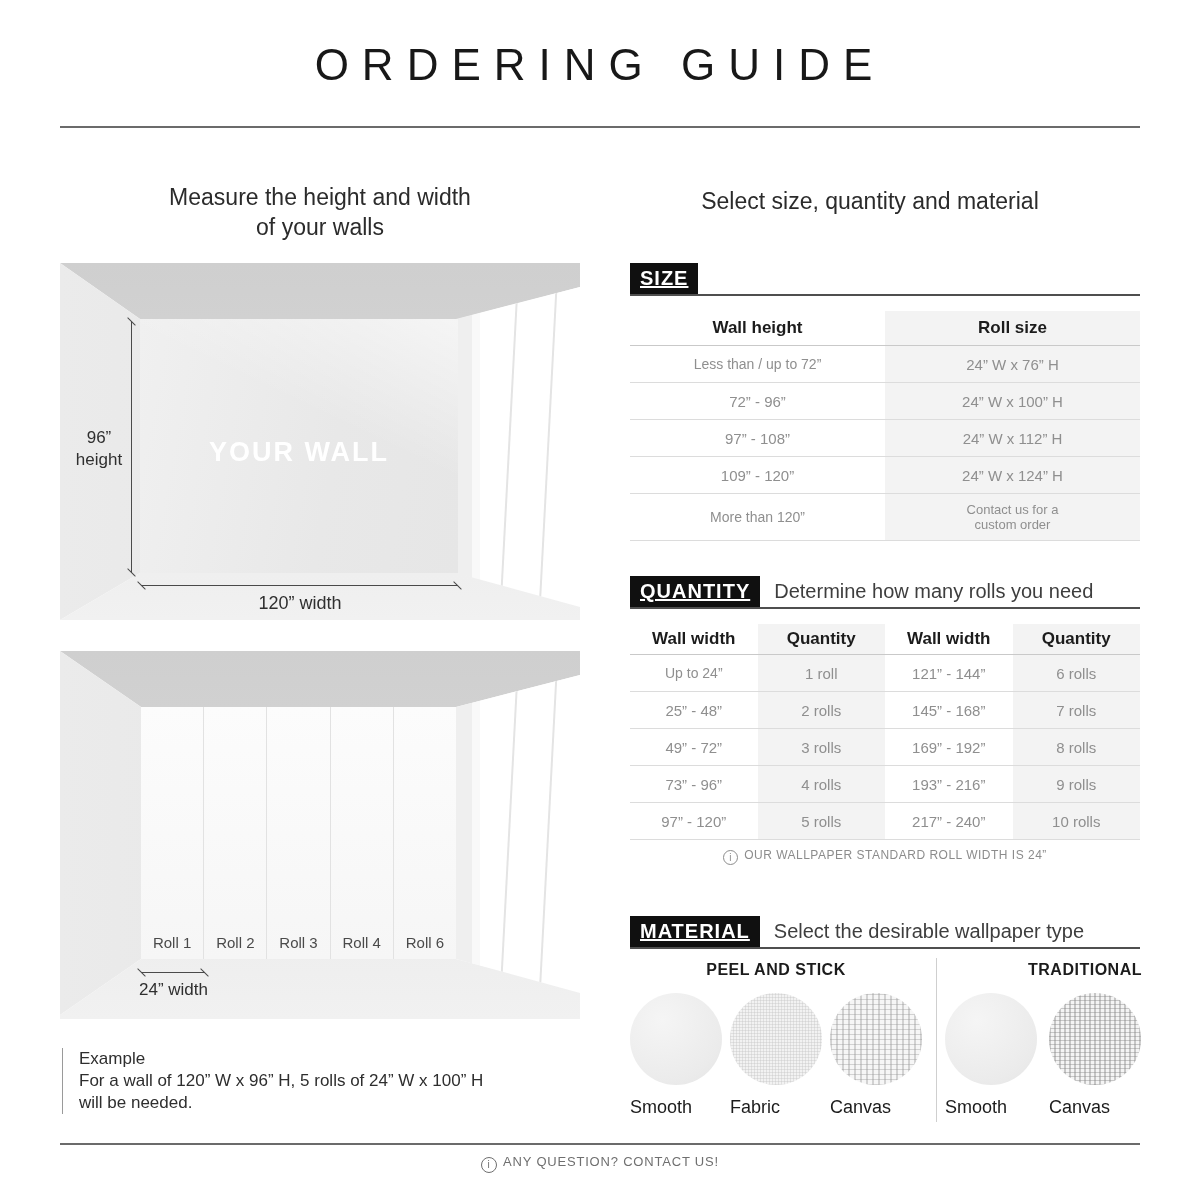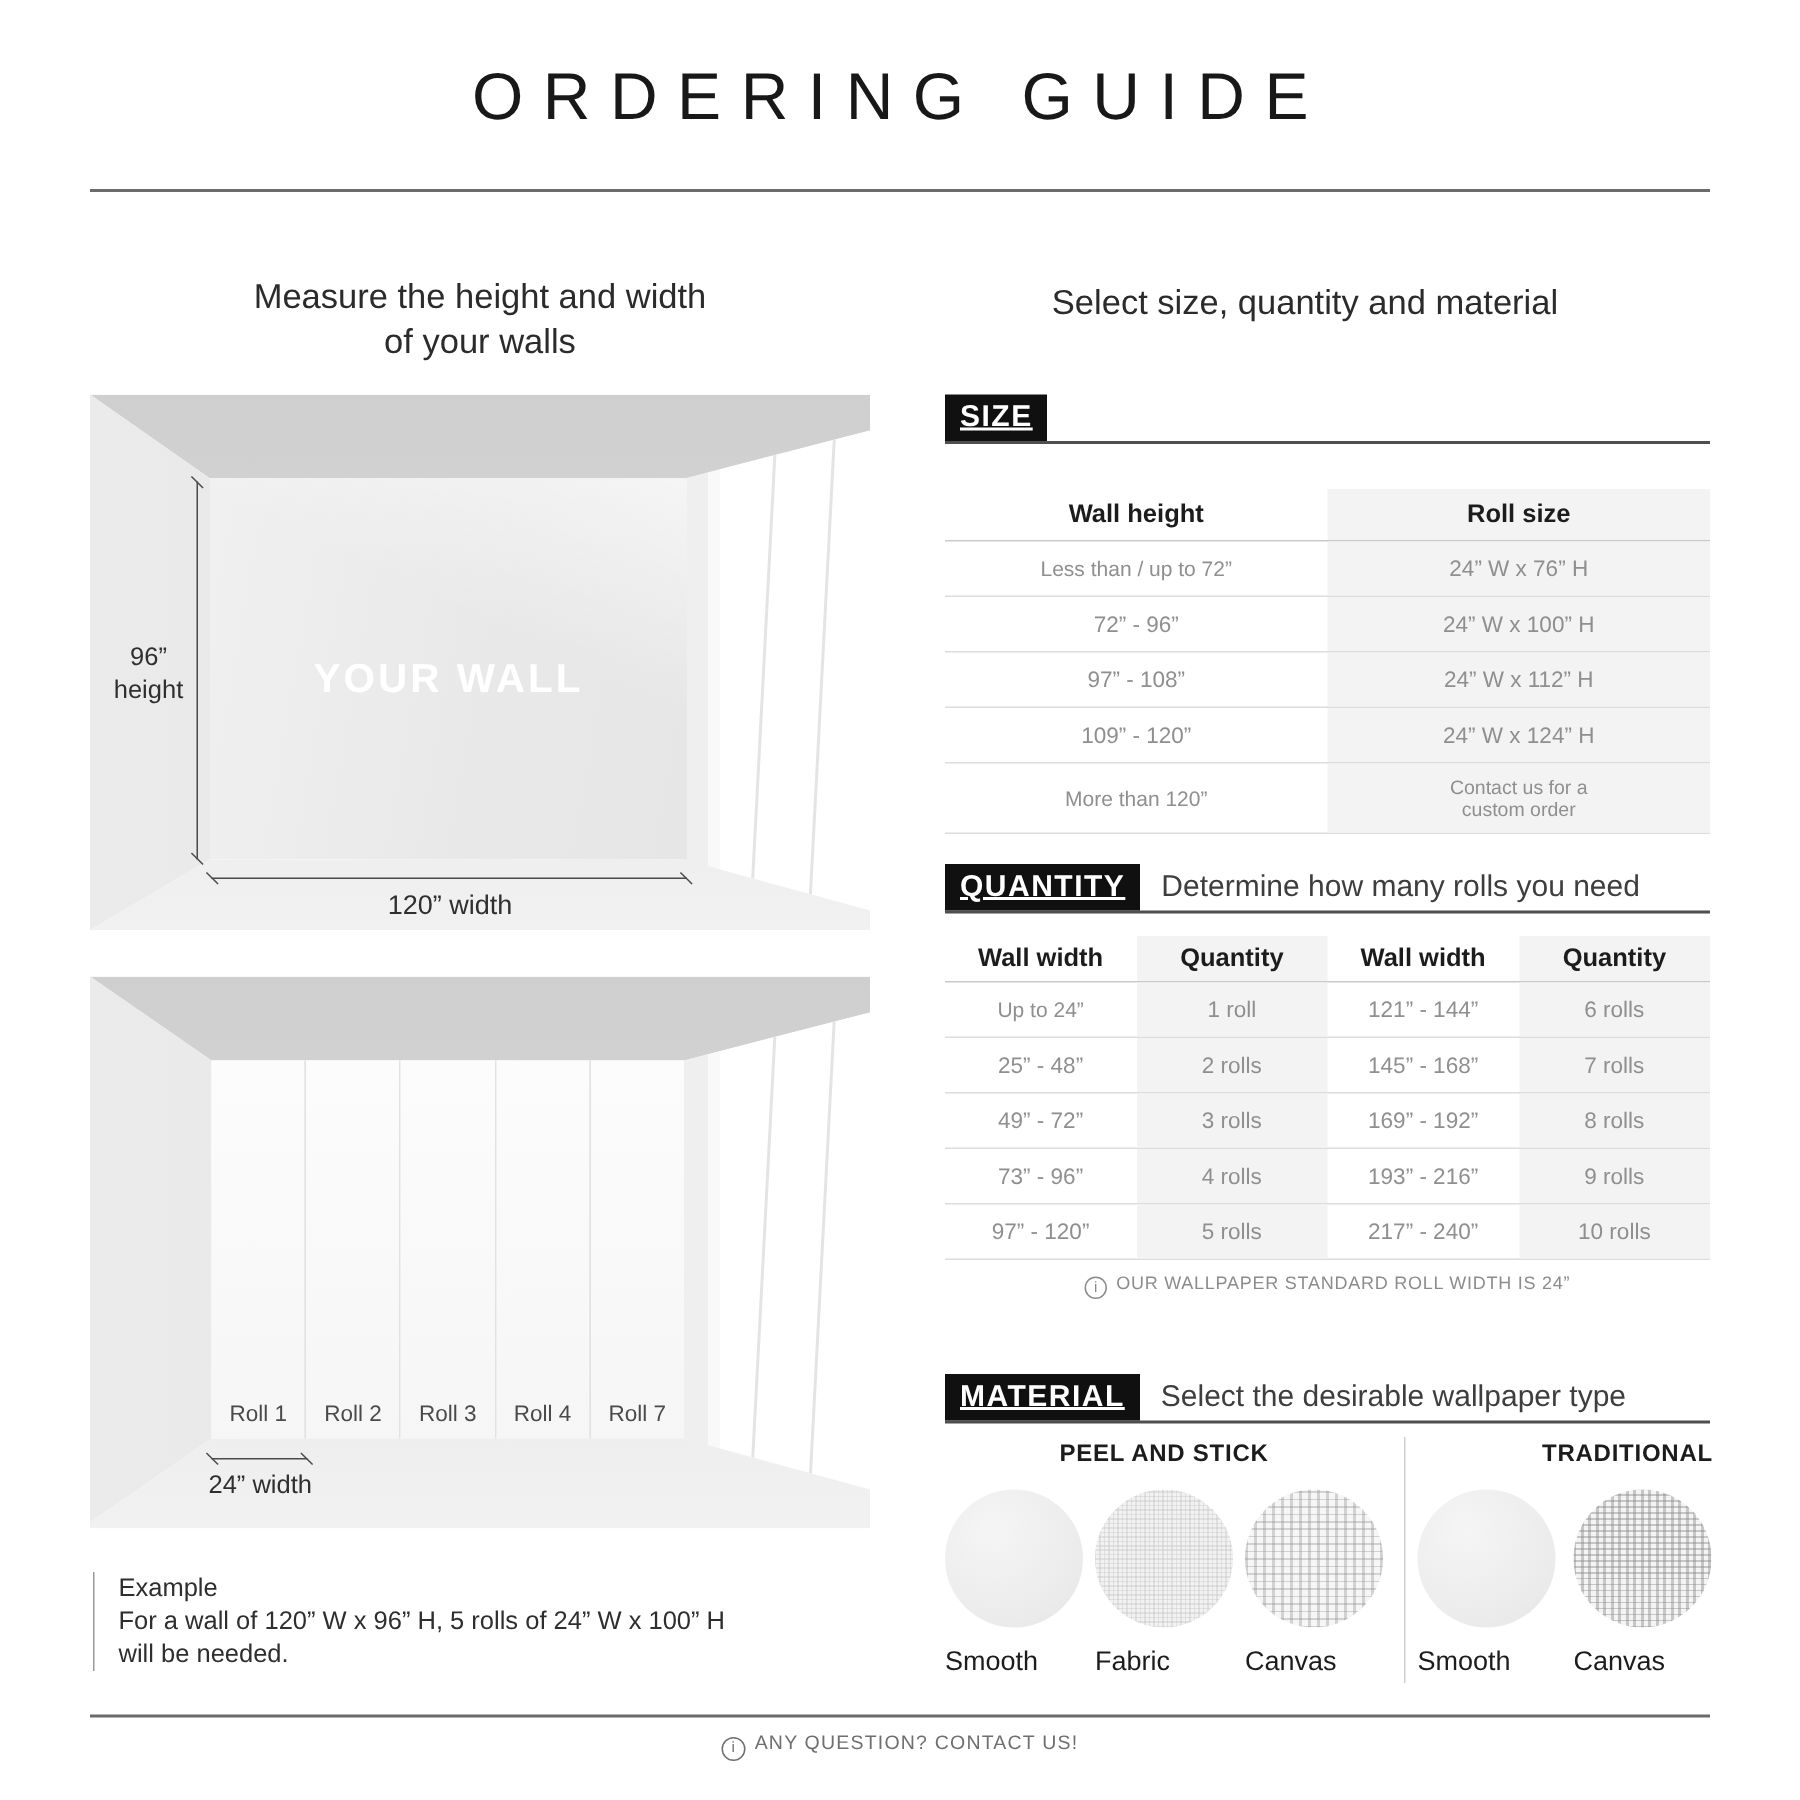--- a/index.html
+++ b/index.html
@@ -75,21 +75,21 @@
   
   .sec-head{position:absolute;left:630px;width:510px;height:31px;border-bottom:2px solid #4f4f4f;display:flex;align-items:stretch;gap:14px;}
   .badge{background:#101010;color:#ffffff;font-size:20px;font-weight:700;letter-spacing:1px;display:flex;align-items:center;padding:0 10px;text-decoration:underline;}
   .sec-sub{font-size:20px;color:#3e3e3e;display:flex;align-items:center;}
   .head-size{top:263px;}
   .head-qty{top:576px;}
   .head-mat{top:916px;text-align:right;}
 
   
   .tbl{position:absolute;left:630px;width:510px;}
-  .tbl-size{top:326px;}
+  .tbl-size{top:311px;}
   .tbl-qty{top:624px;}
   .row{display:grid;border-bottom:1px solid #dcdcdc;}
   .row-size{grid-template-columns:255px 255px;}
   .row-qty{grid-template-columns:127.5px 127.5px 127.5px 127.5px;}
   .row.hdr{border-bottom:1px solid #c9c9c9;}
   .cell{display:flex;align-items:center;justify-content:center;text-align:center;}
   .row-size .cell{height:36px;}
   .row-size.hdr .cell{height:34px;}
   .row-size.tall .cell{height:46px;}
   .row-qty .cell{height:36px;}
@@ -172,21 +172,21 @@
     <div class="panel">
         <span class="roll-label">Roll 2</span>
       </div>
     <div class="panel">
         <span class="roll-label">Roll 3</span>
       </div>
     <div class="panel">
         <span class="roll-label">Roll 4</span>
       </div>
     <div class="panel">
-        <span class="roll-label">Roll 7</span>
+        <span class="roll-label">Roll 6</span>
       </div>
   </div>
   <div class="dim-h" style="left:81px;top:321px;width:64px;"></div>
   <div class="dim-label w-label2">24” width</div>
 </div>
 
 <div class="abs example">
   <div class="ex-title">Example</div>
   <div class="ex-line">For a wall of 120” W x 96” H, 5 rolls of 24” W x 100” H</div>
   <div class="ex-line">will be needed.</div>

